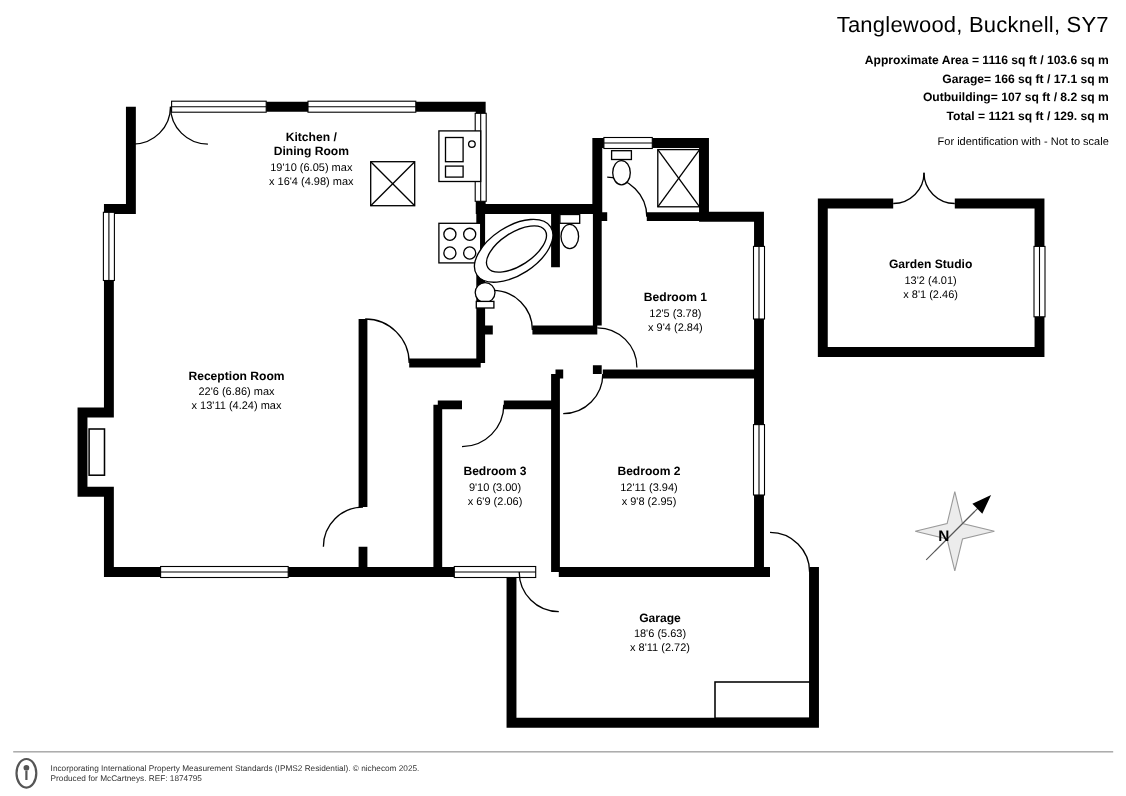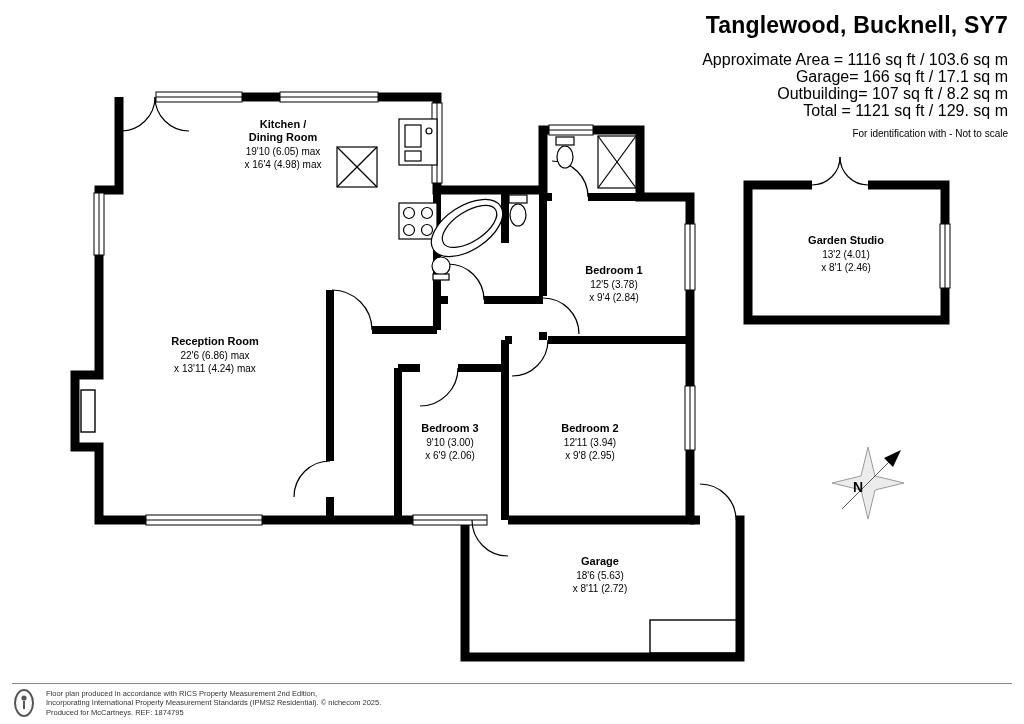--- a/index.html
+++ b/index.html
@@ -1,22 +1,22 @@
 <!DOCTYPE html>
 <html><head>
 <meta charset="utf-8">
 <style>
   html,body{margin:0;padding:0;}
   body{
     width:1024px;height:724px;background:#ffffff;position:relative;overflow:hidden;
     font-family:"Liberation Sans",sans-serif;color:#000;
   }
   .header{position:absolute;top:12px;right:16px;text-align:right;}
-  .title{font-size:23px;font-weight:bold;margin:0 0 12px 0;letter-spacing:0.2px;}
-  .area-line{font-size:16px;font-weight:normal;line-height:17px;}
+  .title{font-size:20px;font-weight:normal;margin:0 0 12px 0;letter-spacing:0.2px;}
+  .area-line{font-size:11px;font-weight:bold;line-height:17px;}
   .disclaimer{font-size:10px;margin-top:9px;}
   .plan{position:absolute;left:0;top:0;}
   .wall{stroke:#000;fill:none;stroke-linecap:butt;}
   .wall-ext{stroke-width:9;}
   .wall-int{stroke-width:8;}
   .win{fill:#fff;stroke:#000;stroke-width:1;}
   .winline{stroke:#000;stroke-width:1;}
   .door{fill:none;stroke:#000;stroke-width:1.2;}
   .fix{fill:#fff;stroke:#000;stroke-width:1.2;}
   .fixline{stroke:#000;stroke-width:1.2;fill:none;}
@@ -213,17 +213,16 @@
   </g>
 </svg>
 
 <div class="footer">
   <svg width="24" height="30">
     <ellipse cx="12" cy="15" rx="9" ry="13" fill="none" stroke="#555" stroke-width="2"></ellipse>
     <circle cx="12" cy="10" r="2.6" fill="#555"></circle>
     <path d="M 12,13 V 21" stroke="#555" stroke-width="2" fill="none"></path>
   </svg>
   <div class="footer-text">
-    <div>Floor plan produced in accordance with RICS Property Measurement 2nd Edition,</div>
     <div>Incorporating International Property Measurement Standards (IPMS2 Residential). © nichecom 2025.</div>
     <div>Produced for McCartneys.  REF: 1874795</div>
   </div>
 </div>
 
 </body></html>

